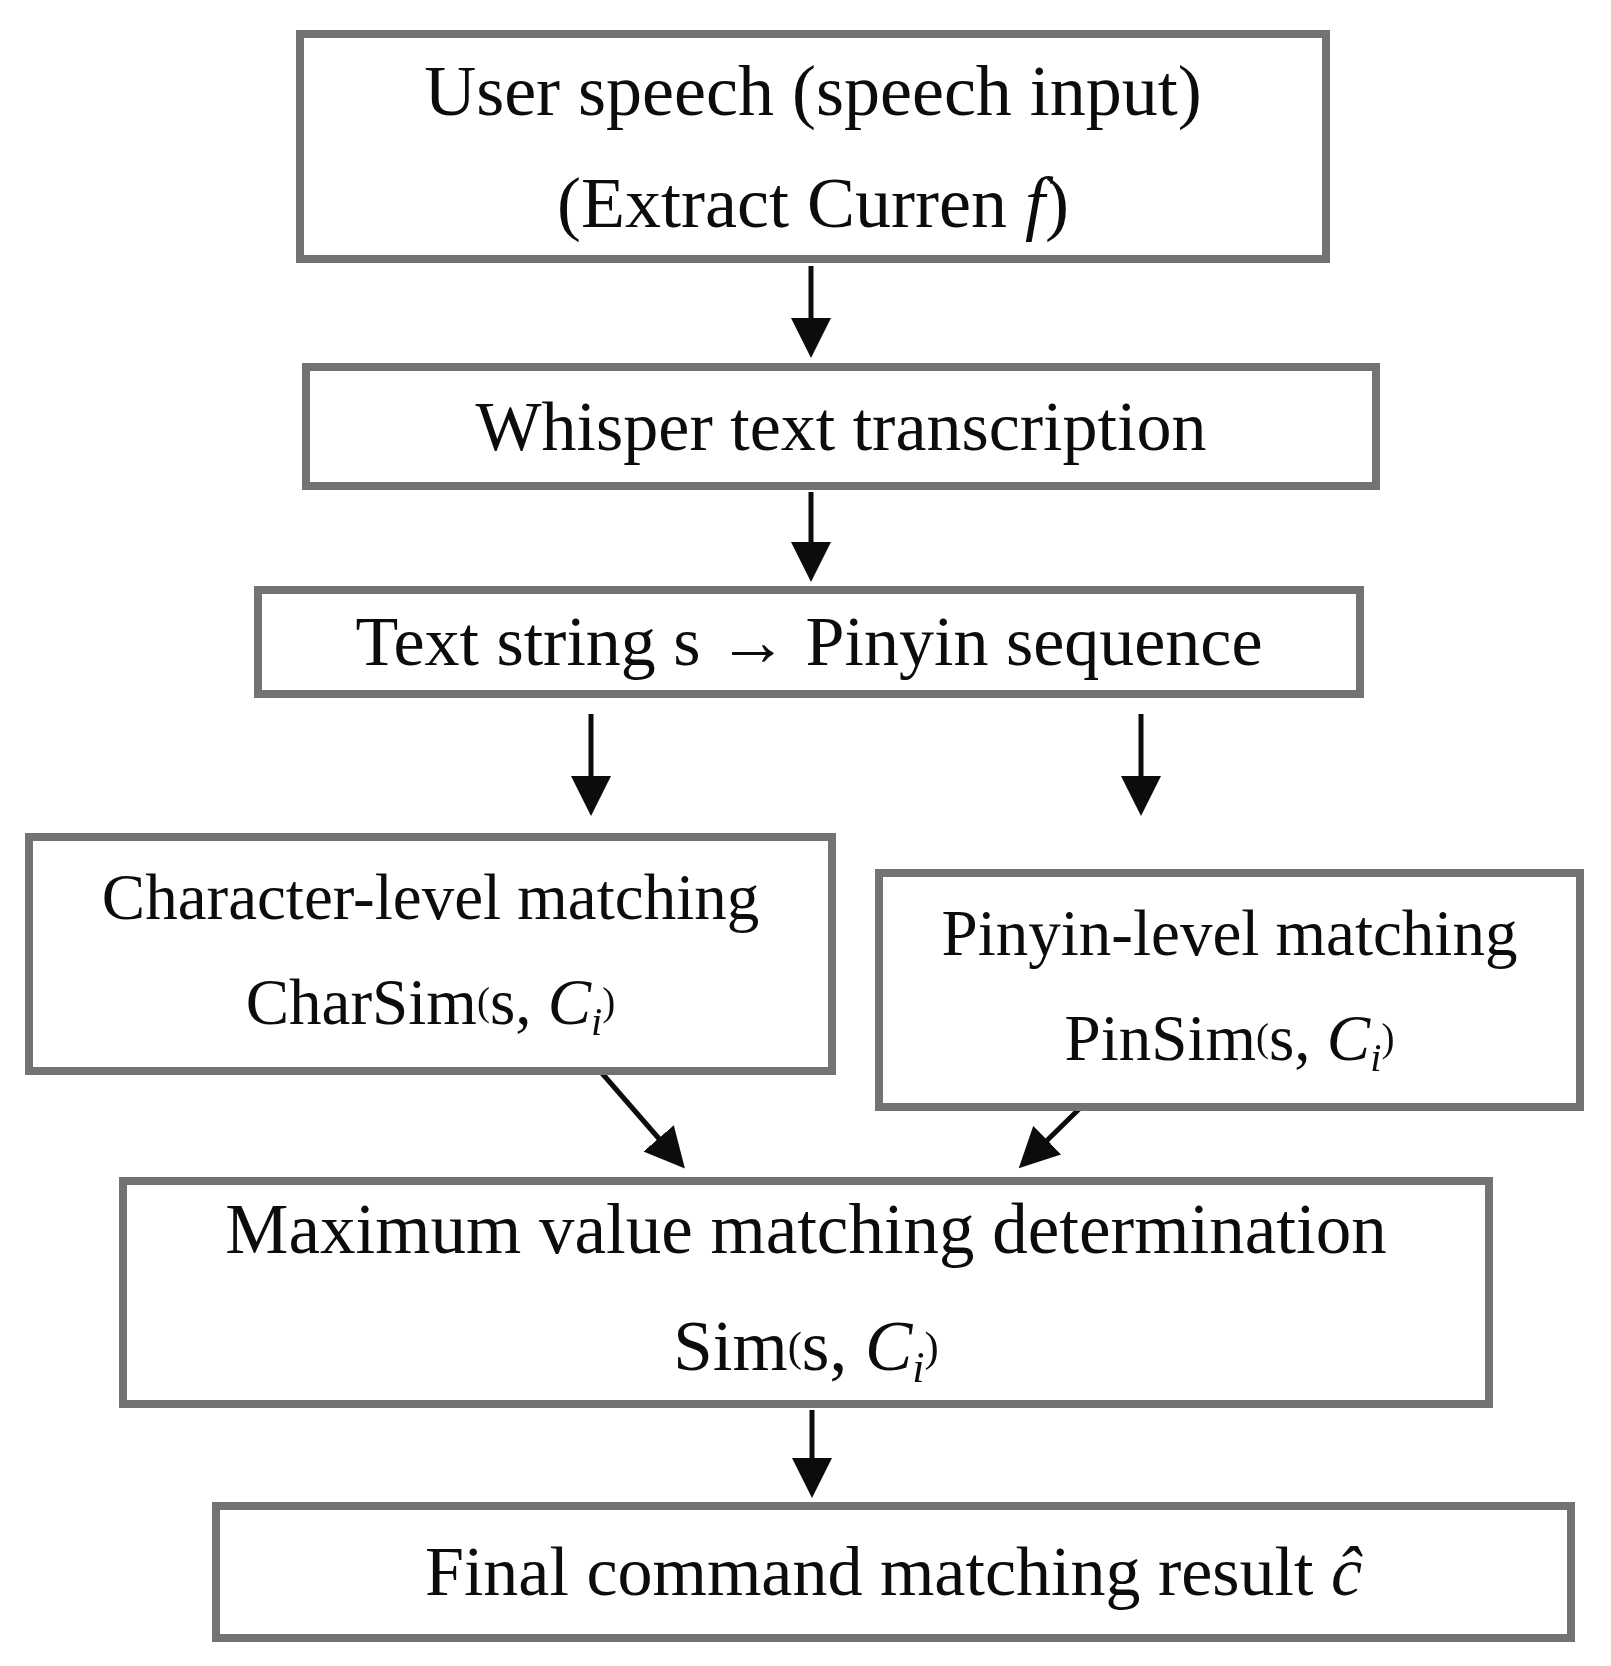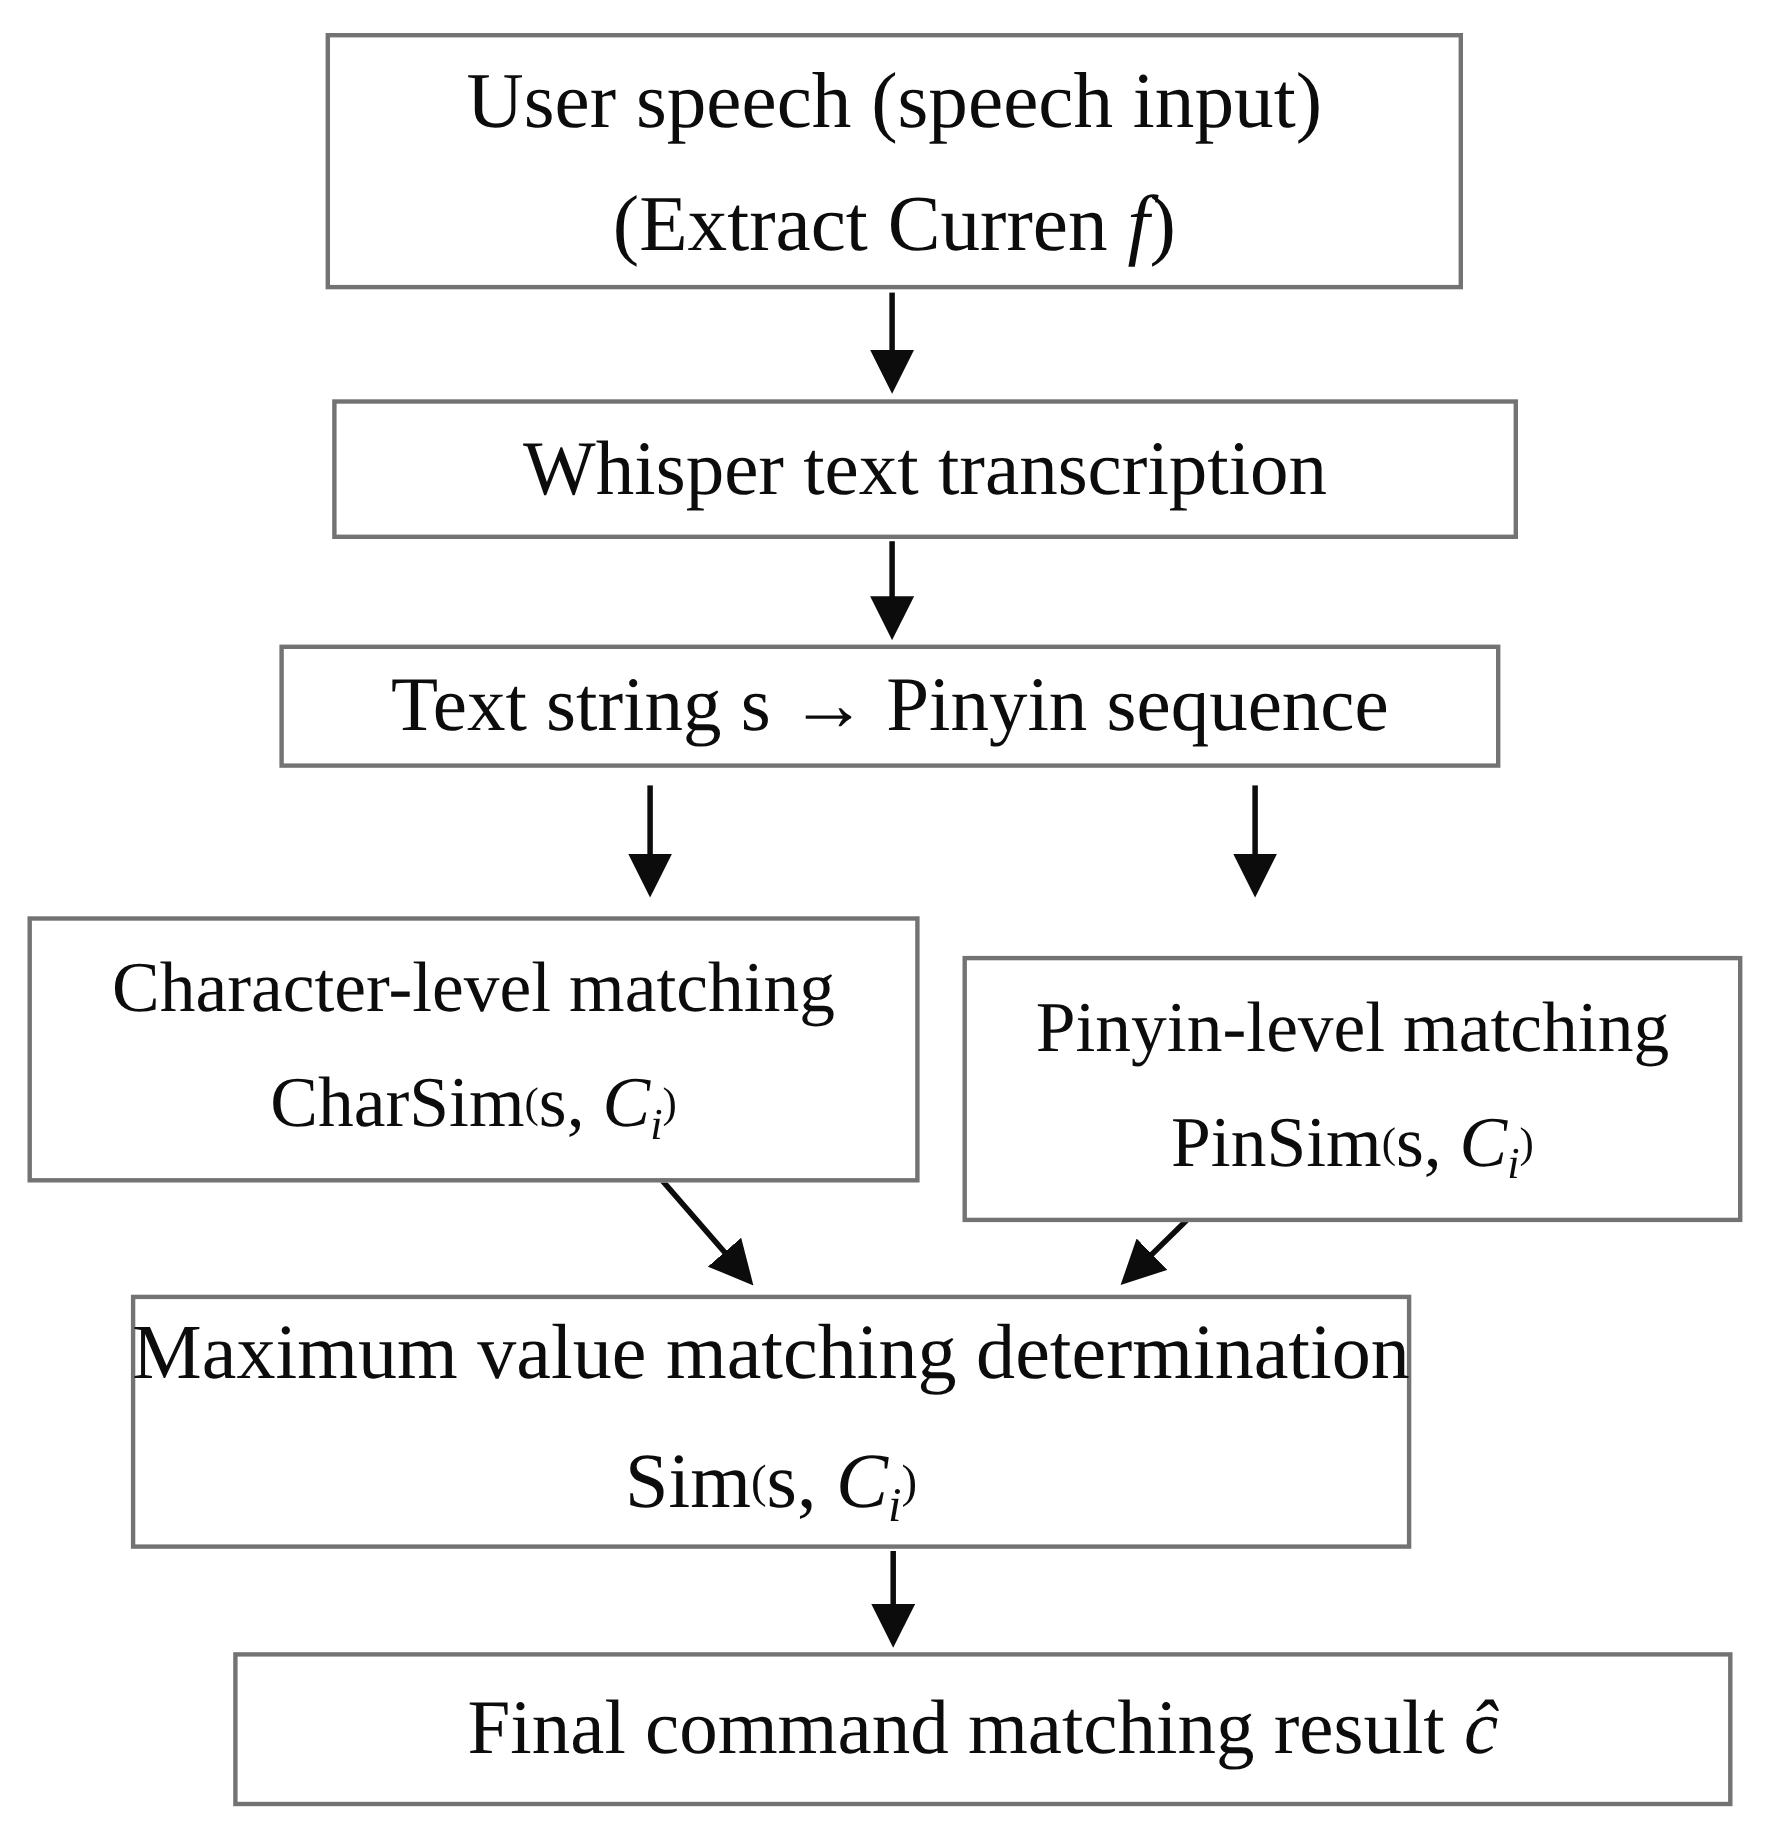--- a/index.html
+++ b/index.html
@@ -19,35 +19,35 @@
   .arrows {
     position: absolute;
     left: 0;
     top: 0;
     pointer-events: none;
   }
   .node {
     position: absolute;
     box-sizing: border-box;
     background: #ffffff;
-    border: 4px solid #737373;
+    border: 8px solid #737373;
     display: flex;
     flex-direction: column;
     align-items: center;
     justify-content: center;
     text-align: center;
     line-height: 1.0;
     white-space: nowrap;
   }
   .n1 { left: 296px; top: 30px;   width: 1034px; height: 233px; font-size: 72px; row-gap: 40px; }
   .n2 { left: 266px; top: 363px;  width: 1078px; height: 127px; font-size: 70px; margin-left: 36px; }
   .n3 { left: 254px; top: 586px;  width: 1110px; height: 112px; font-size: 70px; }
   .n4 { left: 25px;  top: 821px;  width: 811px;  height: 242px; font-size: 65px; row-gap: 40px; margin-top: 12px; }
   .n5 { left: 875px; top: 821px;  width: 709px;  height: 242px; font-size: 65px; row-gap: 40px; margin-top: 48px; }
-  .n6 { left: 119px; top: 1177px; width: 1164px; height: 231px; font-size: 71px; row-gap: 46px; }
+  .n6 { left: 119px; top: 1177px; width: 1374px; height: 231px; font-size: 71px; row-gap: 46px; }
   .n7 { left: 212px; top: 1502px; width: 1363px; height: 140px; font-size: 70px; }
   .mi {
     font-style: italic;
   }
   .msub {
     font-style: italic;
     font-size: 0.62em;
     vertical-align: -0.28em;
   }
   .mparen {

